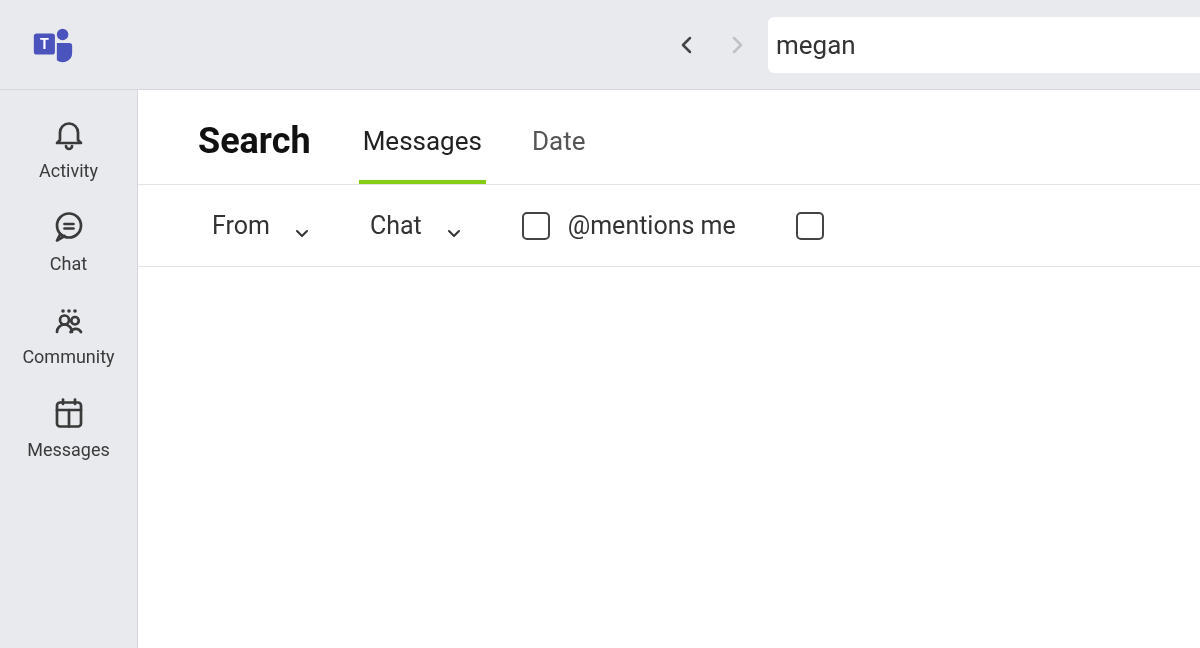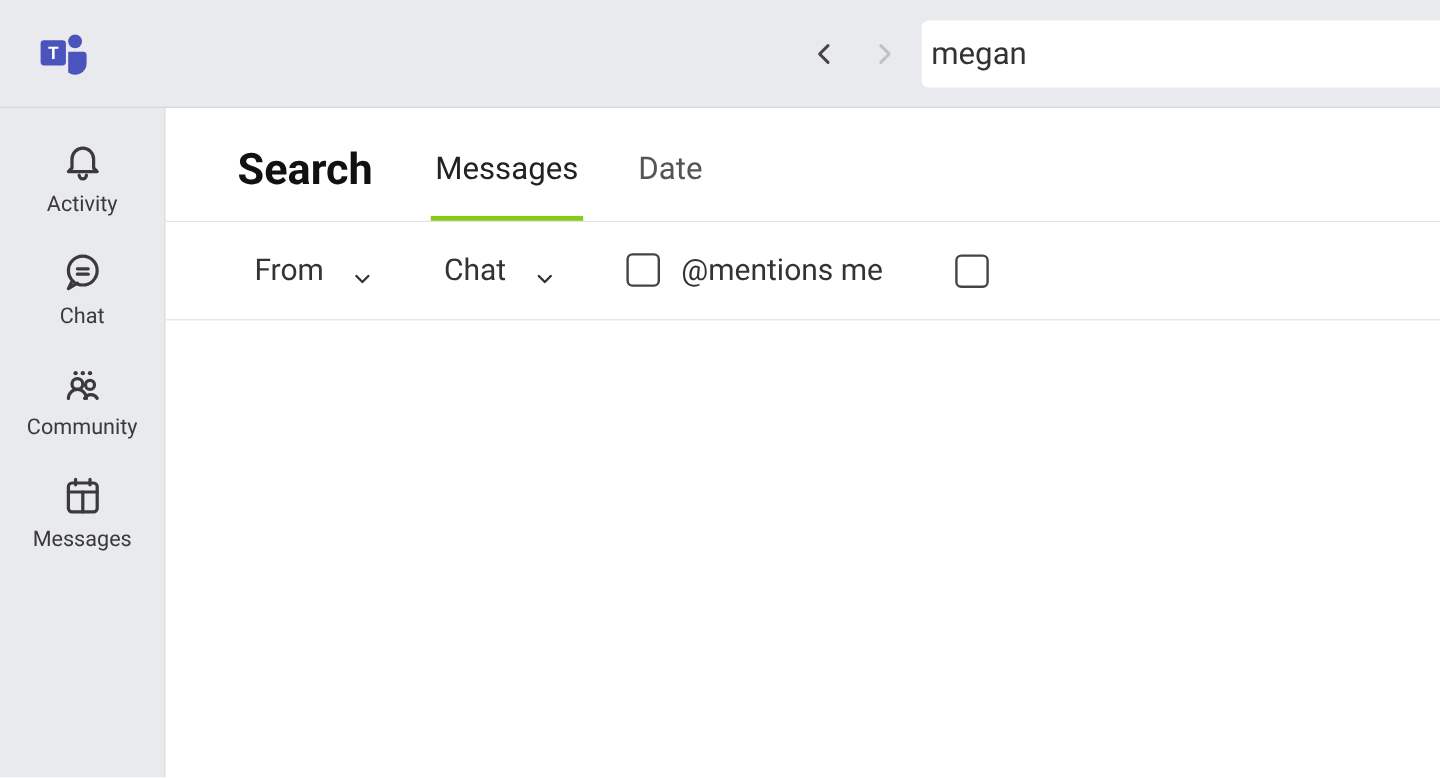--- a/index.html
+++ b/index.html
@@ -144,20 +144,21 @@
       align-items: center;
       gap: 24px;
       cursor: pointer;
     }
     .chev {
       width: 16px;
       height: 16px;
     }
     .chk-wrap {
       display: flex;
+      align-items: center;
       gap: 18px;
       cursor: pointer;
     }
     .chk {
       width: 28px;
       height: 28px;
       border: 2px solid #444;
       border-radius: 5px;
     }
   </style>

